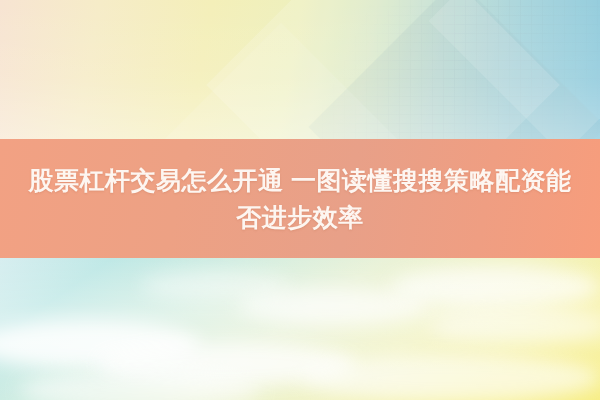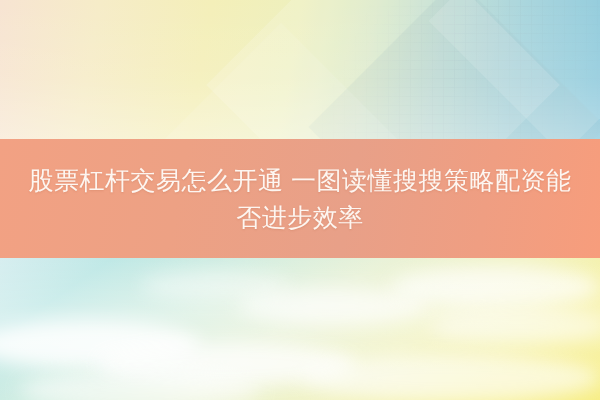--- a/index.html
+++ b/index.html
@@ -162,21 +162,21 @@
     display: flex;
     align-items: center;
     justify-content: center;
     box-sizing: border-box;
     padding: 0 18px;
   }
   .title-text {
     color: #fdf6f1;
     font-size: 25px;
     line-height: 37px;
-    font-weight: normal;
+    font-weight: bold;
     text-align: center;
     letter-spacing: 0.5px;
     text-shadow: 0 1px 2px rgba(190,110,80,0.30);
     margin: 0;
   }
 </style>
 </head>
 <body>
 
 <div class="banner">

